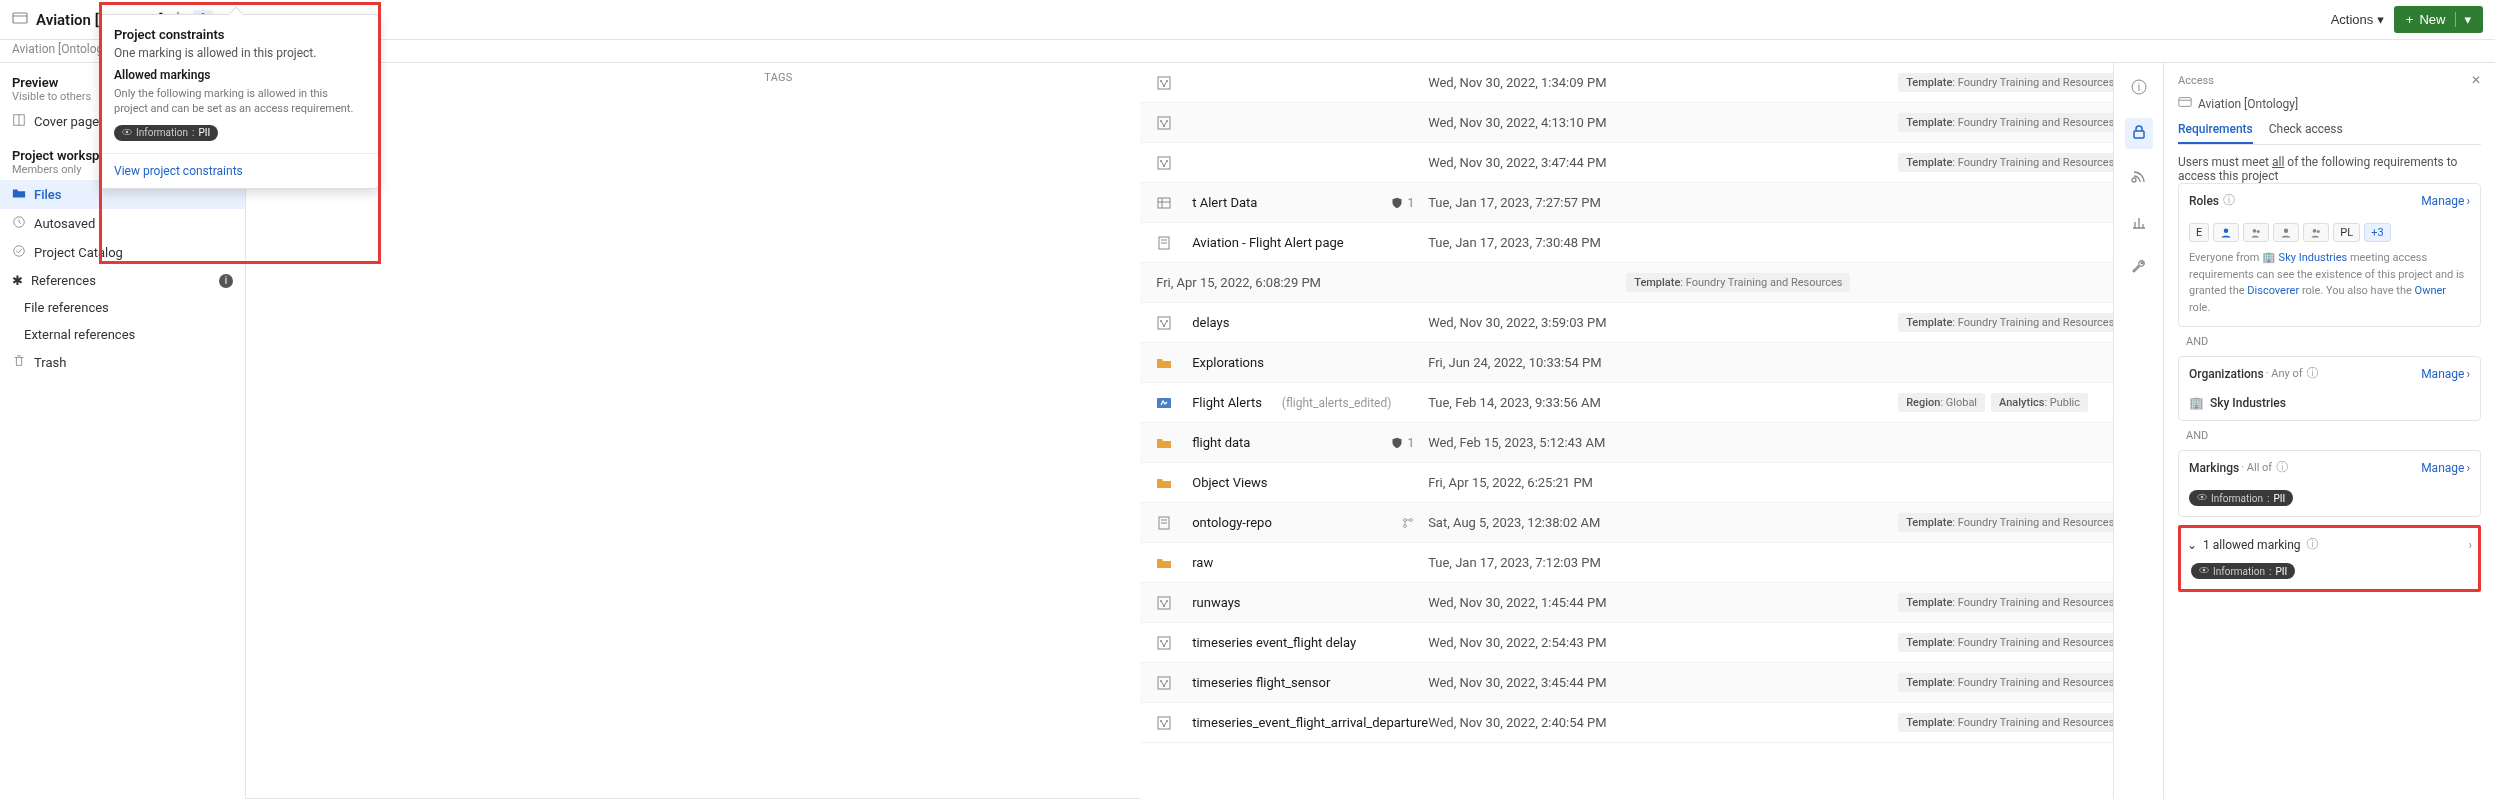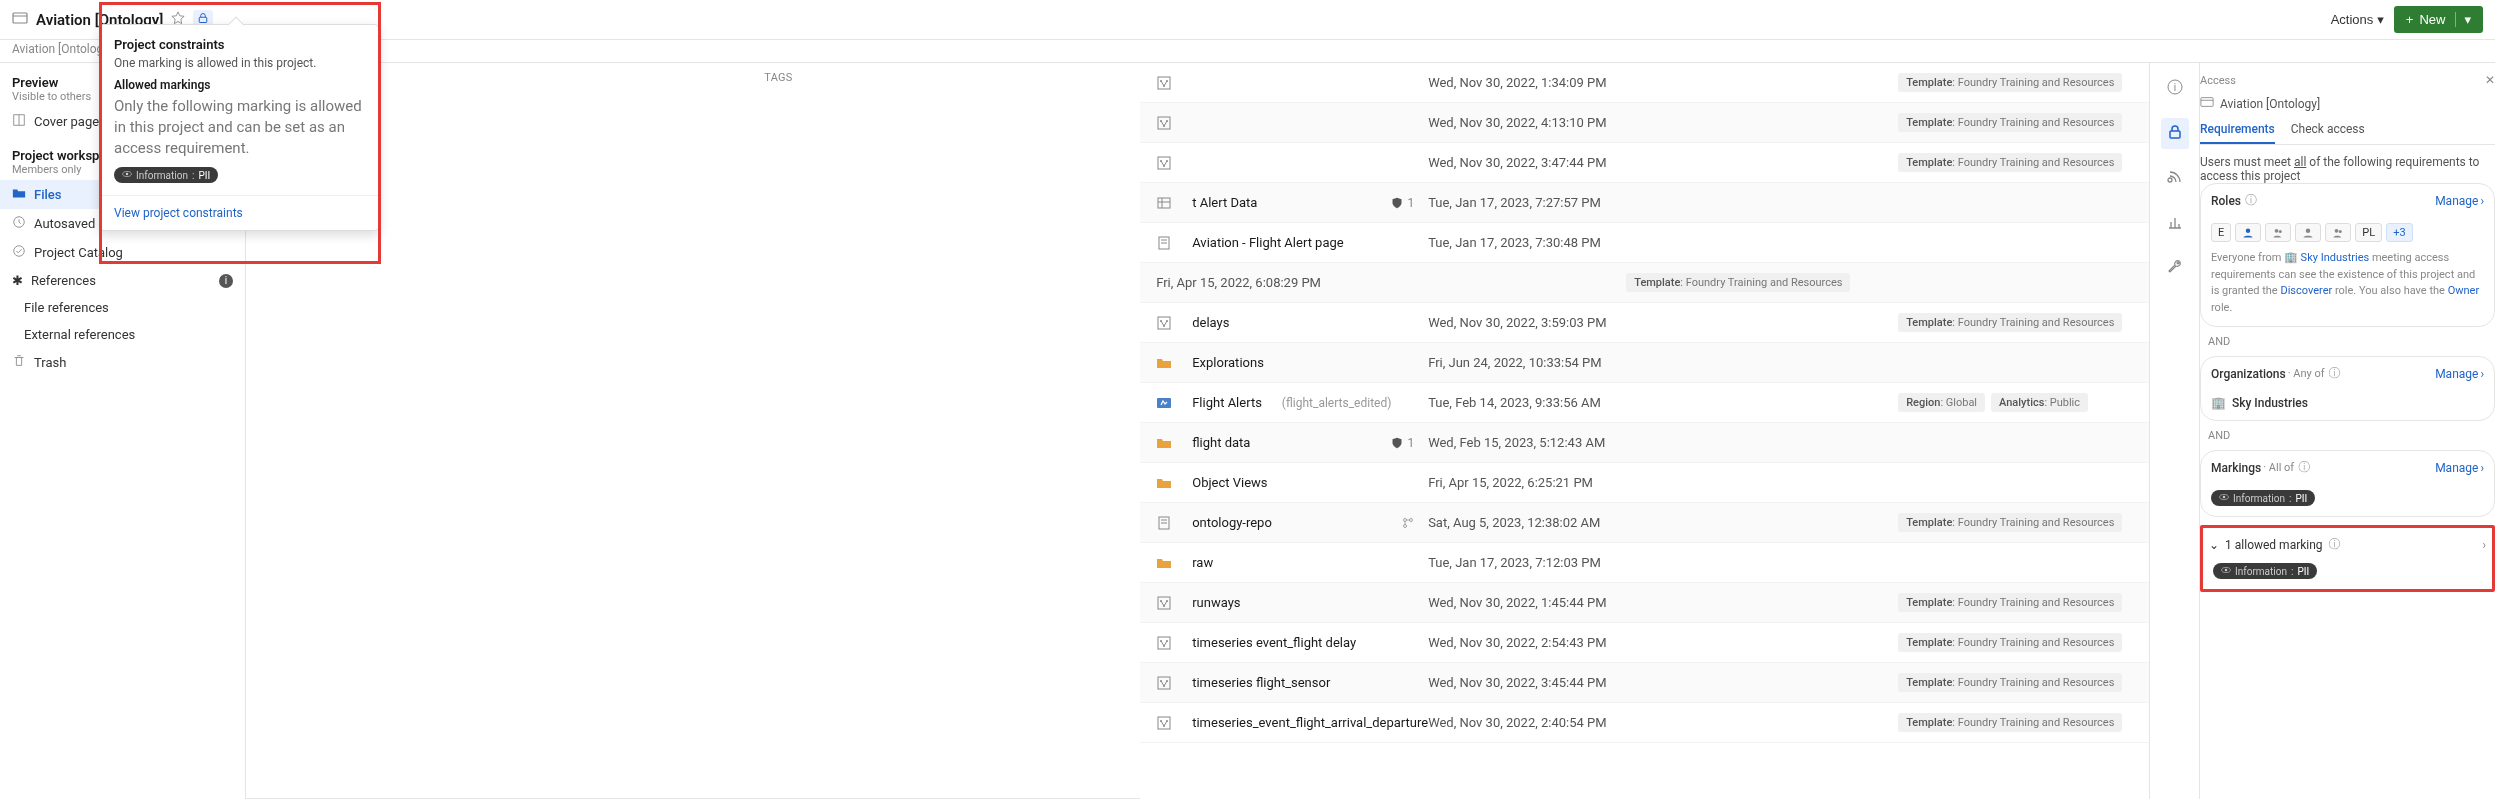--- a/index.html
+++ b/index.html
@@ -34,55 +34,55 @@
 .row-sub { color: #999; font-size: 12px; }
 .row-updated { width: 470px; color: #555; font-size: 13px; }
 .row-tags { width: 360px; display: flex; gap: 6px; }
 .row-indicators { display: flex; align-items: center; gap: 4px; margin-right: 14px; color: #888; font-size: 12px; }
 .tag { background: #f0f0f0; color: #777; font-size: 11px; padding: 3px 8px; border-radius: 3px; }
 .tag b { color: #555; font-weight: 500; }
 .file-icon { width: 16px; height: 16px; flex-shrink: 0; }
 .right-rail { width: 50px; border-left: 1px solid #e5e5e5; display: flex; flex-direction: column; align-items: center; padding-top: 10px; gap: 14px; }
 .rail-icon { color: #888; cursor: pointer; padding: 6px; border-radius: 3px; }
 .rail-icon.active { background: #e8f1fd; color: #2264c7; }
-.access-panel { width: 296px; border-left: 1px solid #e5e5e5; padding: 10px 0; font-size: 12px; color: #333; overflow: auto; }
+.access-panel { width: 332px; border-left: 1px solid #e5e5e5; padding: 10px 14px; font-size: 12px; color: #333; overflow: auto; }
 .ap-header { display: flex; align-items: center; margin-bottom: 8px; }
 .ap-close { margin-left: auto; color: #888; cursor: pointer; }
 .ap-title-row { display: flex; align-items: center; gap: 6px; margin-bottom: 10px; color: #555; }
 .ap-tabs { display: flex; gap: 16px; border-bottom: 1px solid #e5e5e5; margin-bottom: 10px; }
 .ap-tab { padding-bottom: 6px; cursor: pointer; color: #555; }
 .ap-tab.active { color: #2264c7; border-bottom: 2px solid #2264c7; font-weight: 500; }
 .ap-text { font-size: 12px; color: #555; margin-bottom: 0; }
 .ap-text u { text-decoration: underline; }
-.ap-block { border: 1px solid #e5e5e5; border-radius: 16px; margin-bottom: 8px; }
+.ap-block { border: 1px solid #e5e5e5; border-radius: 4px; margin-bottom: 8px; }
 .ap-block-head { display: flex; align-items: center; padding: 8px 10px; font-weight: 500; }
 .ap-block-head .info { color: #aaa; margin-left: 4px; }
 .ap-manage { margin-left: auto; color: #2264c7; cursor: pointer; display: flex; align-items: center; gap: 2px; font-weight: 400; }
 .ap-block-body { padding: 6px 10px 10px; }
 .role-chips { display: flex; gap: 4px; margin-bottom: 8px; }
 .role-chip { border: 1px solid #ddd; border-radius: 3px; padding: 2px 6px; font-size: 11px; display: flex; align-items: center; gap: 3px; background: #f8f8f8; }
 .ap-desc { font-size: 11px; color: #888; line-height: 1.5; }
 .ap-desc a { color: #2264c7; text-decoration: none; }
 .ap-and { font-size: 11px; color: #888; margin: 4px 8px 8px; }
 .ap-any { font-weight: 400; color: #888; font-size: 11px; margin-left: 2px; }
 .marking-pill { background: #3a3a3a; color: #eee; border-radius: 10px; padding: 2px 8px; font-size: 10px; display: inline-flex; align-items: center; gap: 4px; }
 .marking-pill .mlabel { color: #ccc; }
 .marking-pill .mval { color: #fff; }
 .red-box { border: 3px solid #e53935; border-radius: 2px; }
 .allowed-row { display: flex; align-items: center; gap: 6px; padding: 6px 4px; cursor: pointer; }
 .allowed-row .chev-r { margin-left: auto; color: #888; }
 .allowed-pill-row { padding: 4px 8px 8px; }
 
-.popover { position: absolute; top: 24px; left: 99px; width: 280px; background: #fff; border: 1px solid #ddd; border-radius: 4px; box-shadow: 0 4px 12px rgba(0,0,0,0.15); z-index: 100; }
+.popover { position: absolute; top: 14px; left: 99px; width: 280px; background: #fff; border: 1px solid #ddd; border-radius: 4px; box-shadow: 0 4px 12px rgba(0,0,0,0.15); z-index: 100; }
 .popover-arrow { position: absolute; top: -6px; left: 130px; width: 12px; height: 12px; background: #fff; border-left: 1px solid #ddd; border-top: 1px solid #ddd; transform: rotate(45deg); }
 .popover-inner { padding: 12px 14px; }
 .pop-title { font-weight: 600; font-size: 13px; margin-bottom: 4px; }
 .pop-text { font-size: 12px; color: #555; margin-bottom: 8px; }
 .pop-sub { font-weight: 600; font-size: 12px; margin-bottom: 4px; }
-.pop-note { font-size: 15px; color: #777; margin-bottom: 8px; line-height: 1.4; }
+.pop-note { font-size: 11px; color: #777; margin-bottom: 8px; line-height: 1.4; }
 .pop-link { display: block; border-top: 1px solid #eee; padding: 10px 14px; color: #2264c7; font-size: 12px; cursor: pointer; }
 .red-highlight { position: absolute; top: 2px; left: 99px; width: 282px; height: 262px; border: 3px solid #e53935; pointer-events: none; z-index: 101; }
 .ic { display: inline-block; }
 </style>
 </head>
 <body>
 
 <div class="app">
   <div class="header">
     <div class="header-left">

